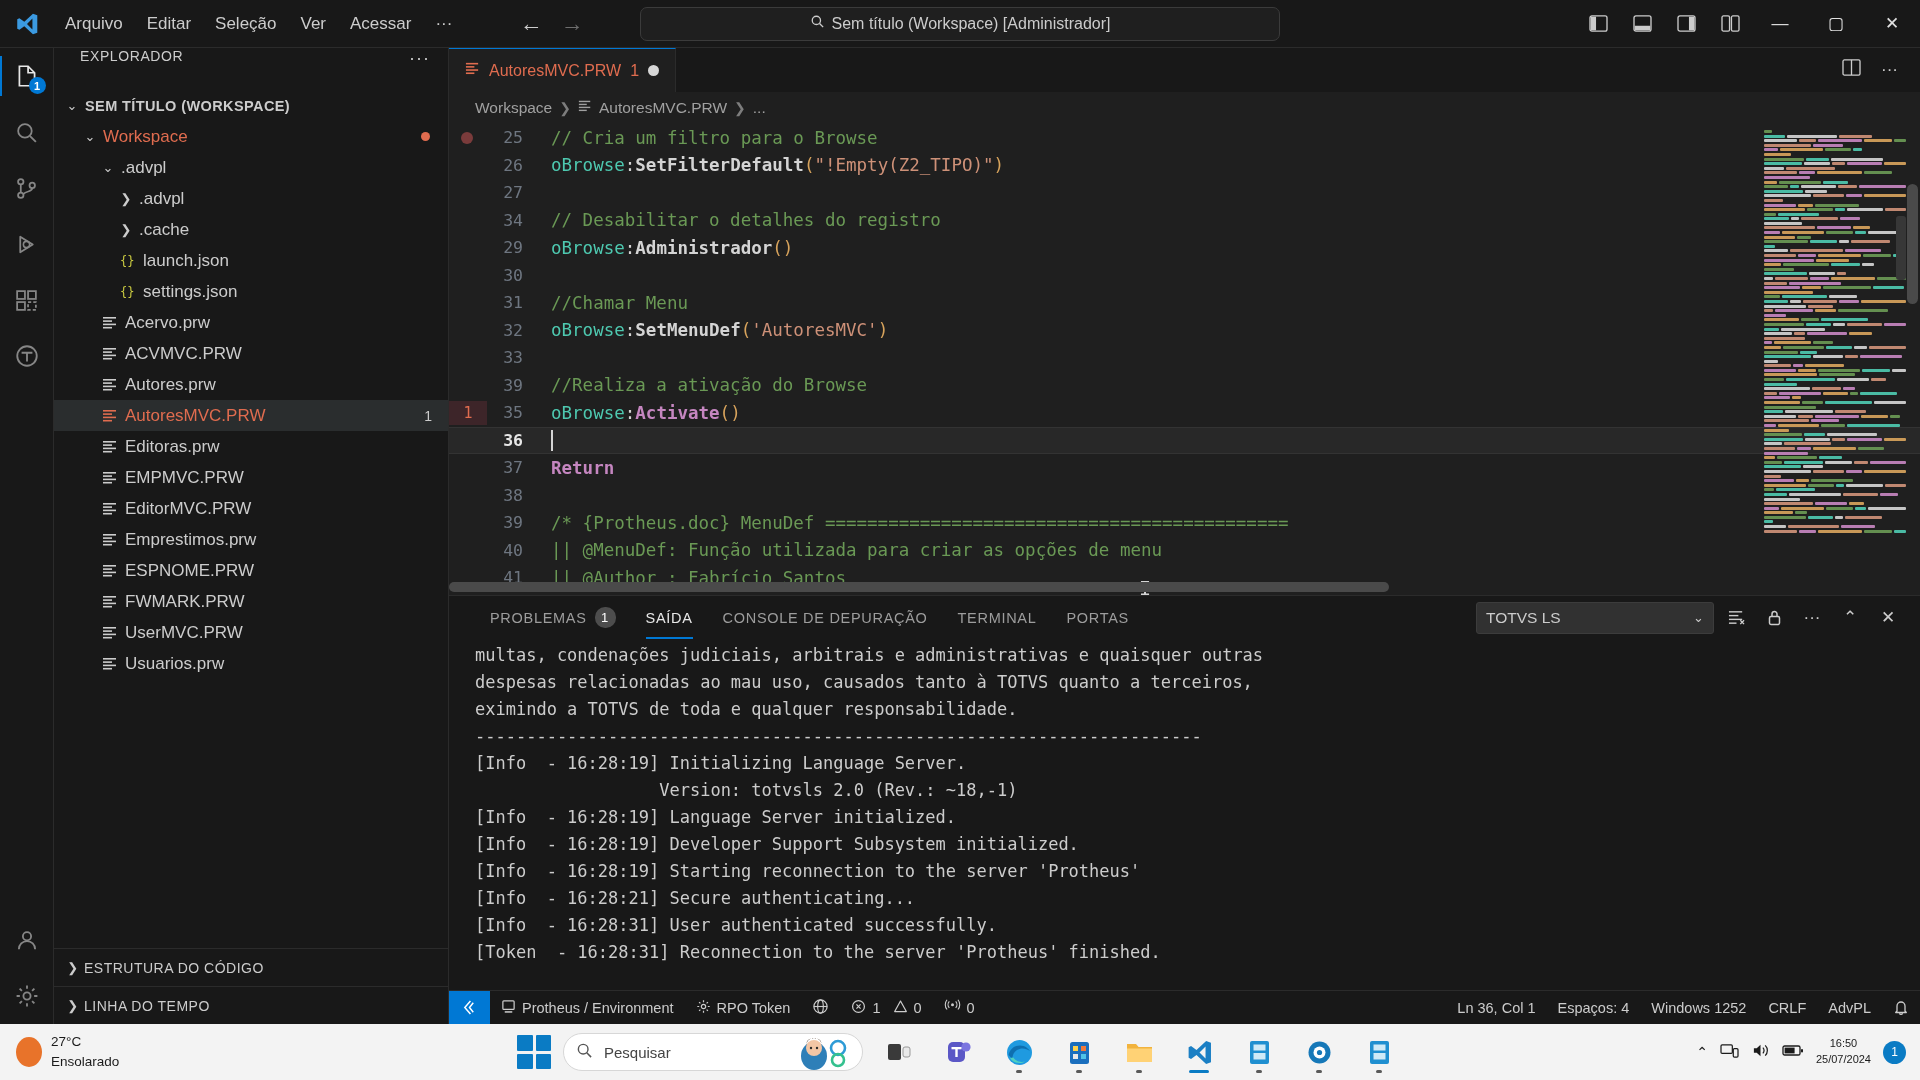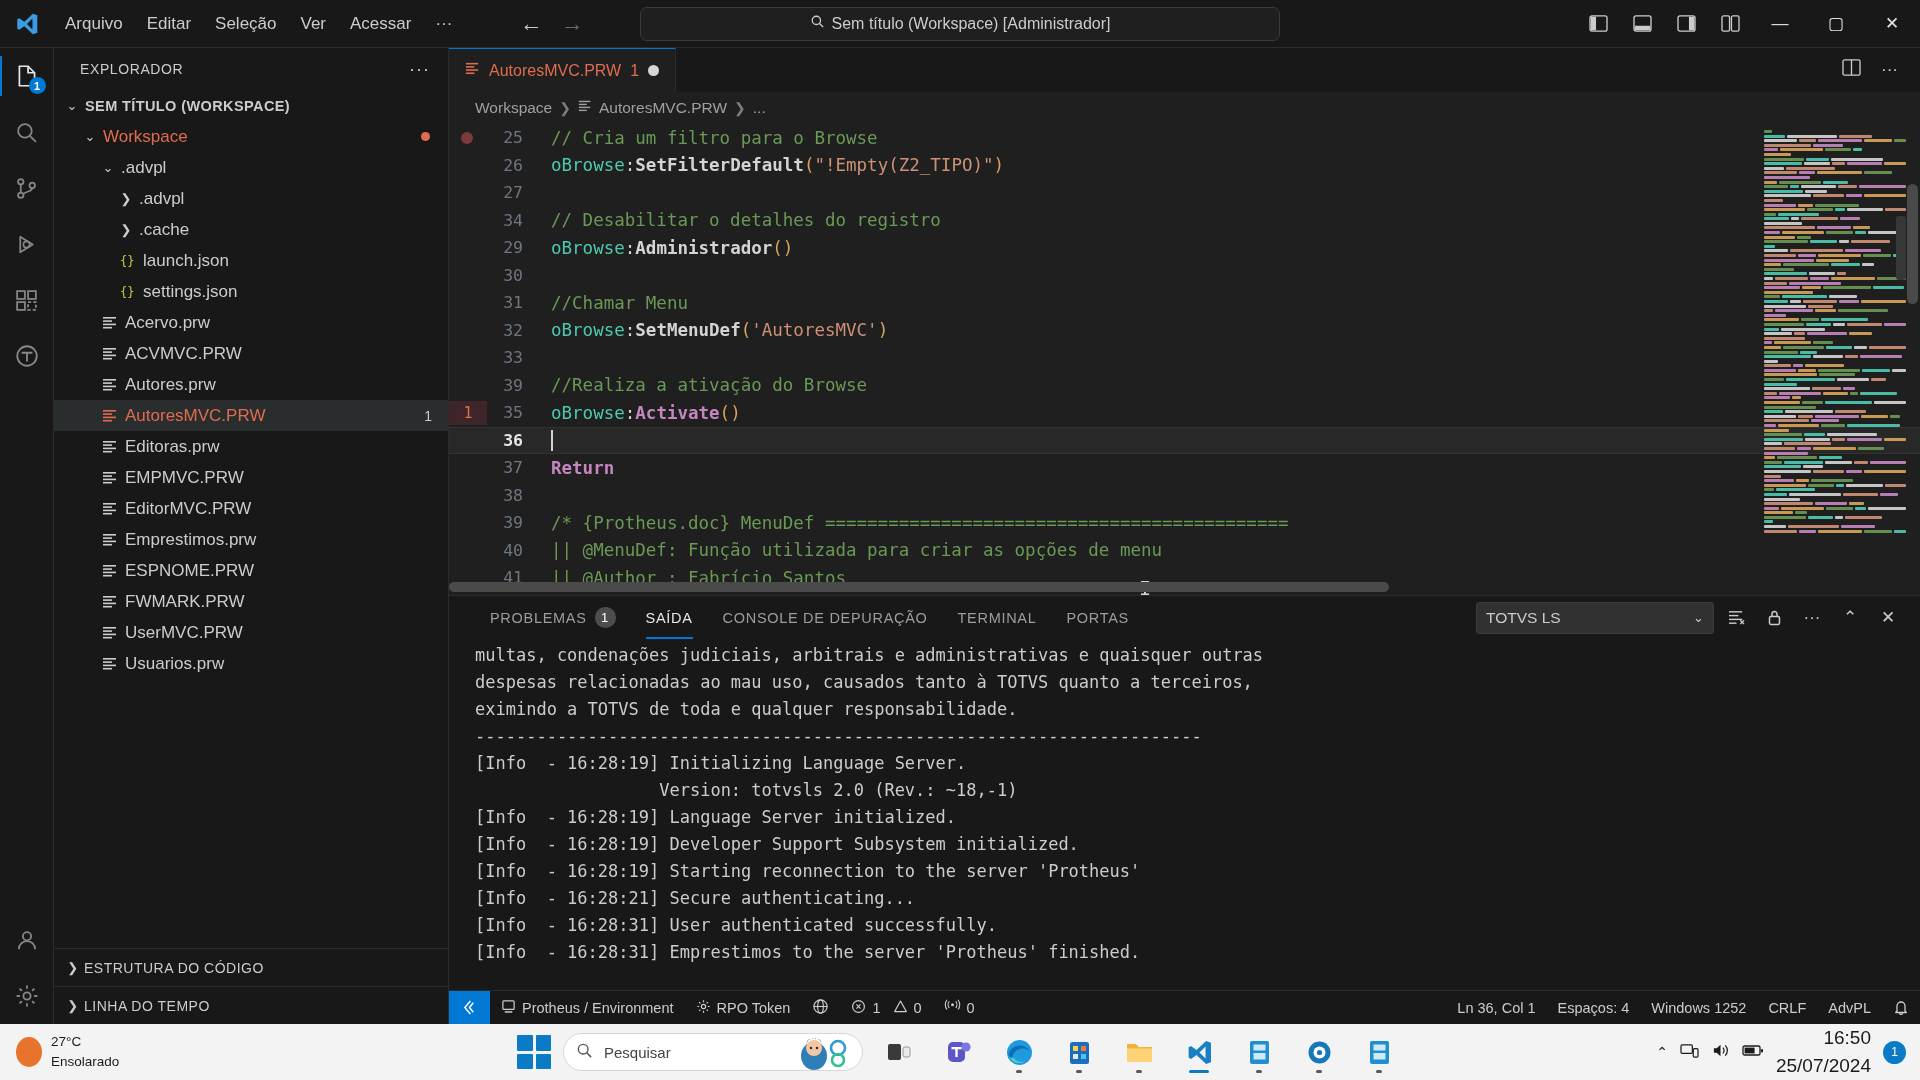--- a/index.html
+++ b/index.html
@@ -47,21 +47,21 @@
   .act.active::before { content:""; position:absolute; left:0; top:8px; bottom:8px; width:2px; background:#0078d4; }
   .act .badge {
     position: absolute; right: 8px; bottom: 10px; background: #0078d4; color: #fff;
     font-size: 11px; min-width: 17px; height: 17px; border-radius: 9px;
     display: flex; align-items: center; justify-content: center; font-weight: 600;
   }
   .act-bottom { margin-top: auto; }
 
   
   .sidebar { width: 395px; background: #181818; display: flex; flex-direction: column; flex: none; border-right: 1px solid #2b2b2b; }
-  .sb-header { height: 42px; display: flex; align-items: center; padding: 0 12px 0 26px; }
+  .sb-header { height: 42px; display: flex; padding: 0 12px 0 26px; }
   .sb-title { color: #cccccc; font-size: 14px; letter-spacing: .6px; text-transform: uppercase; }
   .sb-actions { margin-left: auto; color: #cccccc; font-size: 18px; letter-spacing: 1px; padding: 0 6px; }
   .tree { flex: 1; overflow: hidden; font-size: 17px; }
   .row { height: 31px; display: flex; align-items: center; color: #cccccc; white-space: nowrap; cursor: default; }
   .row.selected { background: #2a2d2e; }
   .row .tw { width: 20px; flex: none; display: flex; align-items: center; justify-content: center; color: #cccccc; font-size: 13px; }
   .row .ico { width: 24px; flex: none; display: flex; align-items: center; justify-content: center; }
   .row .lbl { padding-left: 3px; }
   .row.root > .lbl { font-weight: 700; font-size: 14.5px; letter-spacing: .4px; }
   .row .tailbadge { margin-left: auto; margin-right: 16px; color: #cccccc; font-size: 14px; }
@@ -148,21 +148,21 @@
   .searchpill {
     width: 300px; height: 38px; background: #fff; border: 1px solid #d7d7d7; border-radius: 19px;
     display: flex; align-items: center; gap: 11px; padding: 0 12px; color: #444; font-size: 15px;
     position: relative; overflow: hidden;
   }
   .copilot-face { position: absolute; right: 8px; top: 2px; width: 62px; height: 34px; display:flex; align-items:center; }
   .tbapp { width: 48px; height: 48px; display: flex; align-items: center; justify-content: center; position: relative; border-radius: 5px; }
   .tbapp.running::after { content:""; position:absolute; bottom:3px; left:50%; transform:translateX(-50%); width:6px; height:3px; border-radius:2px; background:#5a5a5a; }
   .tbapp.active::after { width: 20px; background: #0a7bc4; }
   .tb-sys { margin-left: auto; display: flex; align-items: center; gap: 12px; padding-right: 14px; color: #1b1b1b; font-size: 14px; }
-  .clock { text-align: right; font-size: 19px; line-height: 1.45; color: #1b1b1b; }
+  .clock { text-align: center; font-size: 11px; line-height: 1.45; color: #1b1b1b; }
   .notifbadge { width: 23px; height: 23px; border-radius: 50%; background: #0a7bc4; color: #fff; font-size: 12px; display: flex; align-items: center; justify-content: center; }
 </style>
 </head>
 <body>
 
 <div id="app">
 
   <div class="titlebar">
     <div class="vs-logo">
       <svg width="26" height="26" viewBox="0 0 24 24">
@@ -1046,21 +1046,21 @@
             <div class="pline">despesas relacionadas ao mau uso, causados tanto à TOTVS quanto a terceiros,</div>
             <div class="pline">eximindo a TOTVS de toda e qualquer responsabilidade.</div>
             <div class="pline">-----------------------------------------------------------------------</div>
             <div class="pline">[Info  - 16:28:19] Initializing Language Server.</div>
             <div class="pline">                  Version: totvsls 2.0 (Rev.: ~18,-1)</div>
             <div class="pline">[Info  - 16:28:19] Language Server initialized.</div>
             <div class="pline">[Info  - 16:28:19] Developer Support Subsystem initialized.</div>
             <div class="pline">[Info  - 16:28:19] Starting reconnection to the server 'Protheus'</div>
             <div class="pline">[Info  - 16:28:21] Secure authenticating...</div>
             <div class="pline">[Info  - 16:28:31] User authenticated successfully.</div>
-            <div class="pline">[Info  - 16:28:31] Emprestimos to the server 'Protheus' finished.</div>
+            <div class="pline">[Token  - 16:28:31] Reconnection to the server 'Protheus' finished.</div>
           </div>
       </div>
 
       <div class="statusbar">
         <div class="sb-remote">
           <svg width="17" height="15" viewBox="0 0 18 16">
               <path d="M10 1L4 8l6 7M13 3l-4 5 4 5" fill="none" stroke="#fff" stroke-width="1.6"></path>
             </svg>
         </div>
         <div class="sb-item">

